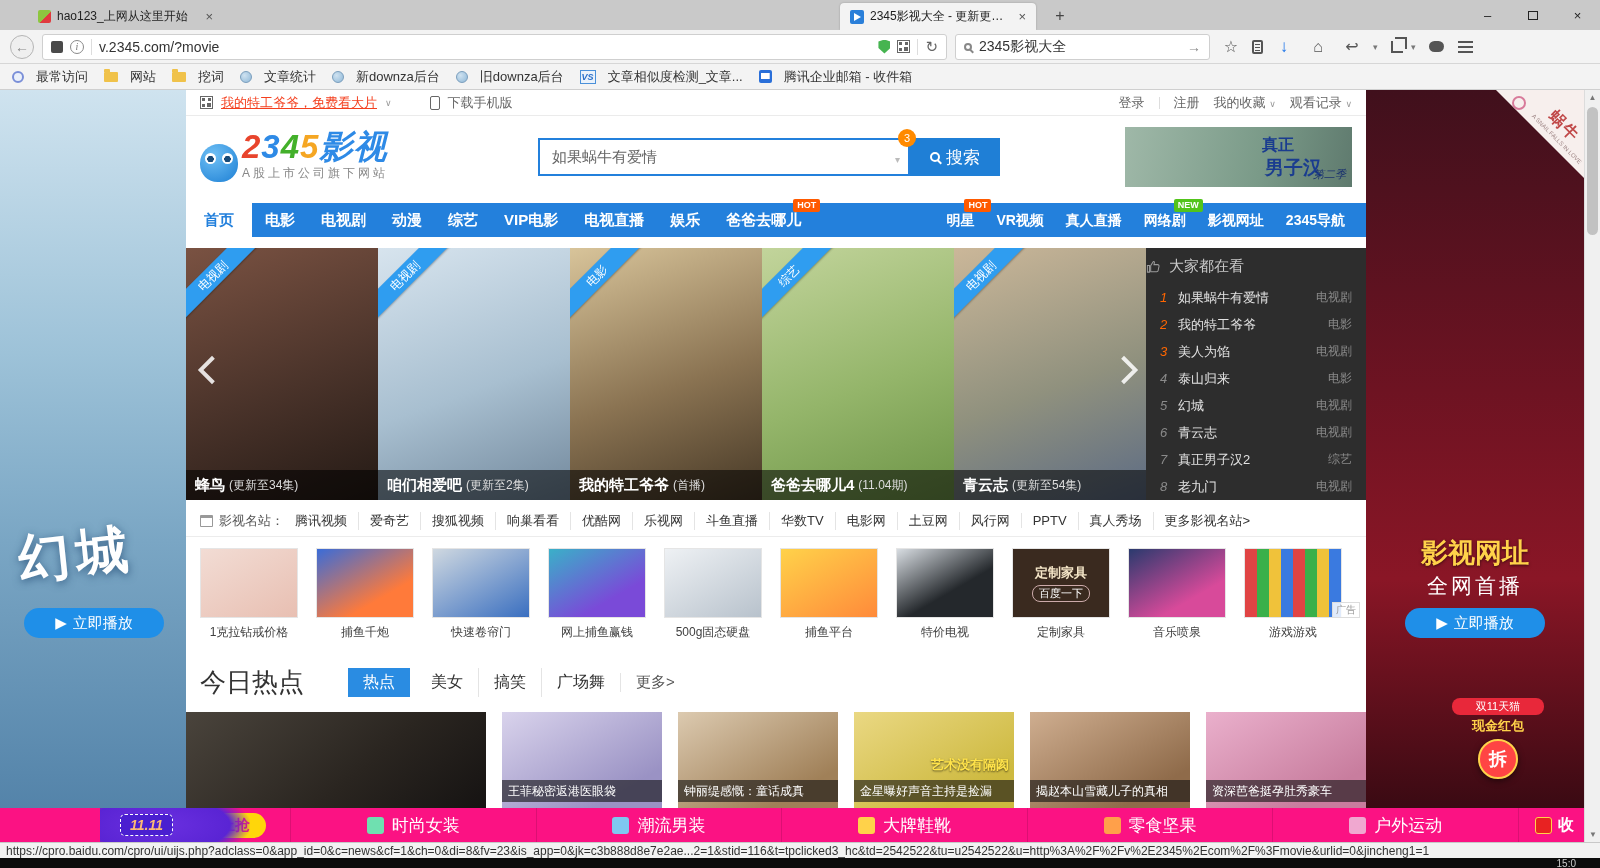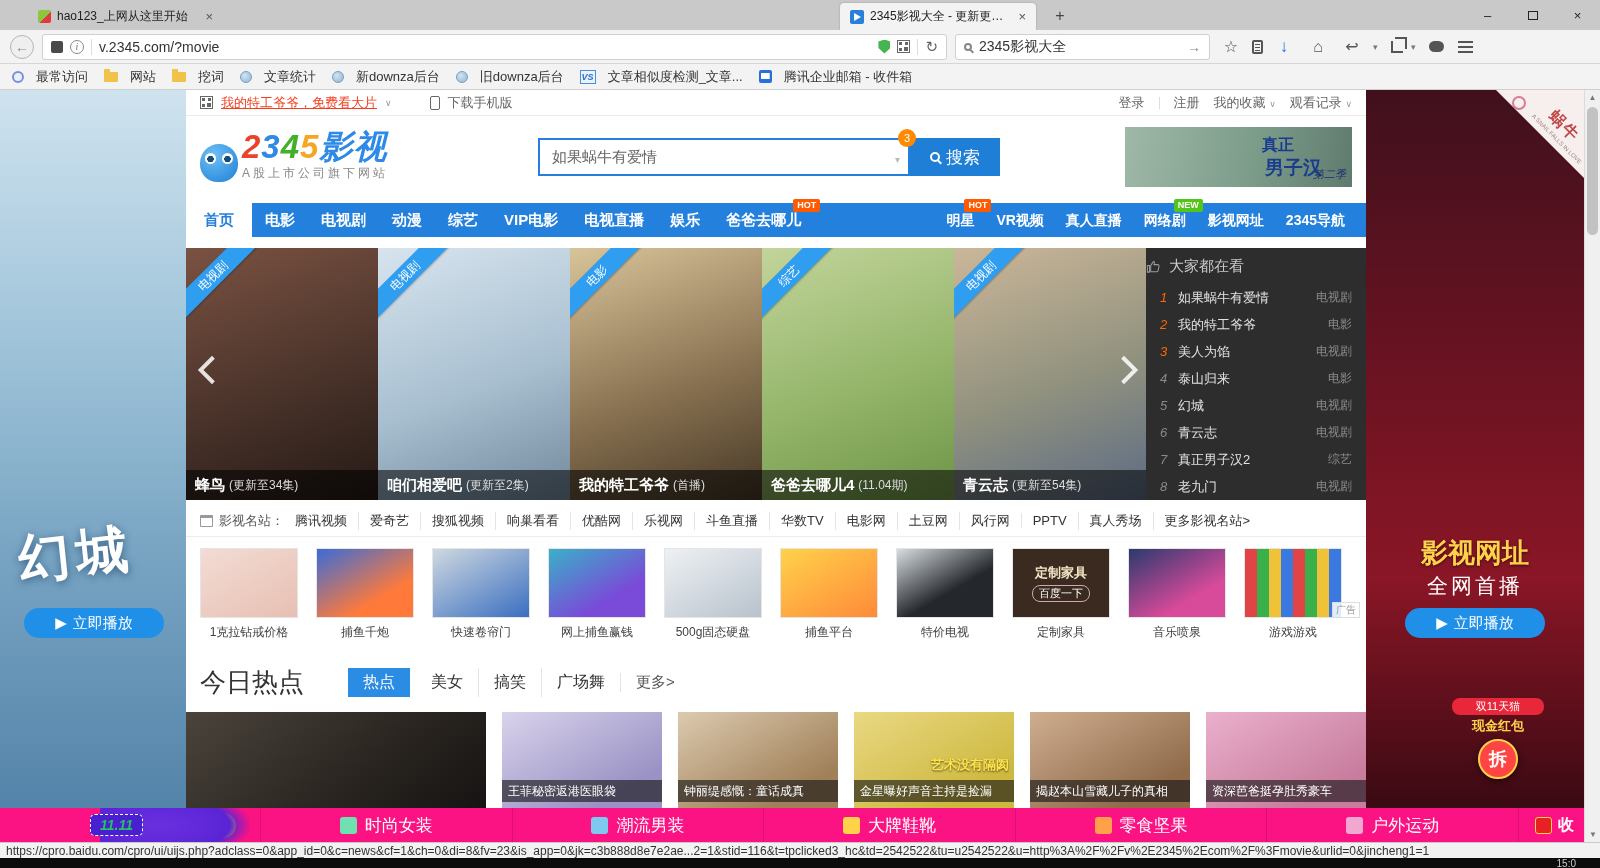--- a/index.html
+++ b/index.html
@@ -181,21 +181,21 @@
   .cc2{background:linear-gradient(150deg,#dccab0,#a08058 70%)}
   .cc3{background:linear-gradient(150deg,#ead883,#cdb93f 70%)}
   .cc4{background:linear-gradient(150deg,#cfae90,#8f6b4a 70%)}
   .cc5{background:linear-gradient(150deg,#eab0cc,#c87d9e 70%)}
   .c-cap{position:absolute;top:68px;left:0;right:0;height:22px;background:rgba(20,20,20,.62);color:#fff;font-size:12px;display:flex;align-items:center;padding:0 6px;white-space:nowrap;overflow:hidden}
   .c-ov{position:absolute;top:44px;right:5px;color:#ffe34a;font-size:13px;font-weight:bold;text-shadow:0 1px 2px rgba(0,0,0,.6)}
 
   
   .pinkbar{position:absolute;top:808px;left:0;width:1600px;height:34px;background:#fb1283;z-index:40;display:flex;align-items:center;overflow:hidden}
   .pblob{position:absolute;left:100px;top:-18px;width:150px;height:70px;background:radial-gradient(ellipse at 40% 50%,#6a30e0 0%,#5a24d4 55%,transparent 72%)}
-  .t11{position:relative;margin-left:90px;background:#4a1fd0;border:1px dashed #fff;border-radius:5px;color:#22c55e;font-weight:bold;font-style:italic;font-size:14px;padding:2px 9px;white-space:nowrap}
+  .t11{position:relative;margin-left:120px;background:#4a1fd0;border:1px dashed #fff;border-radius:5px;color:#fdba74;font-weight:bold;font-style:italic;font-size:14px;padding:2px 9px;white-space:nowrap}
   .cta{margin-left:16px;background:#ffd60a;color:#ec1e79;font-weight:bold;font-size:15px;border-radius:14px;padding:3px 16px;white-space:nowrap}
   .pcats{display:flex;flex:1;margin-left:24px;align-items:center}
   .pcat{flex:1;display:flex;align-items:center;justify-content:center;gap:8px;color:#fff;font-weight:normal;font-size:17px;border-left:1px solid rgba(0,0,0,.12);height:34px;white-space:nowrap}
   .pico{width:17px;height:17px;border-radius:3px}
   .pi0{background:#6fe0b0}.pi1{background:#7fc8f0}.pi2{background:#ffd24a}.pi3{background:#ffa04a}.pi4{background:#b0e07f}.pi5{background:#f0a8d0}
   .pcollect{display:flex;align-items:center;gap:6px;color:#fff;font-weight:bold;font-size:16px;padding:0 26px 0 16px;border-left:1px solid rgba(0,0,0,.12);height:34px}
   .pico.red{background:#e82222;border:1px solid #ffd24a}
 
   
   .statusbar{position:absolute;top:842px;left:0;width:1600px;height:16px;background:#f2f2f2;border-top:1px solid #c8c8c8;display:flex;align-items:center;padding:0 6px;font-size:12px;color:#333;white-space:nowrap;overflow:hidden}

